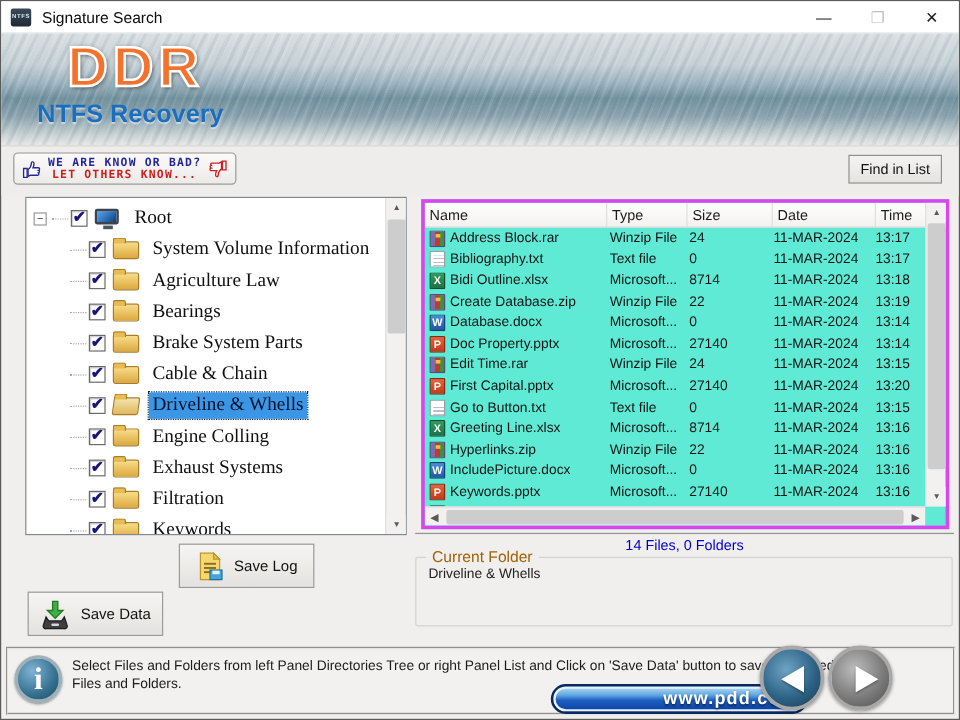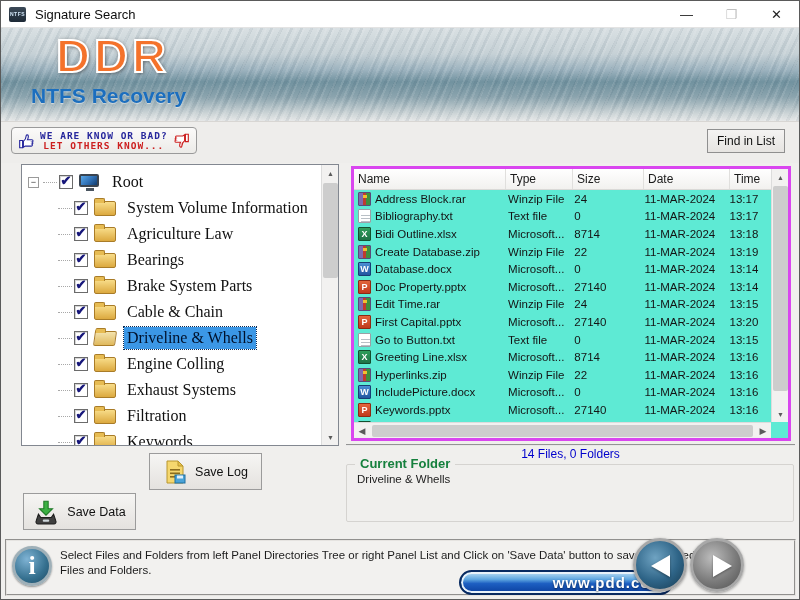--- a/index.html
+++ b/index.html
@@ -77,21 +77,21 @@
   .list-vscroll { position:absolute; right:0; top:0; width:17px; height:calc(100% - 16px); background:#f2f1f0; border-left:1px solid #dcdcdc; }
   .list-vthumb { position:absolute; top:17px; left:1px; width:15px; height:205px; background:#cdcdcd; border-radius:2px; }
   .list-hscroll { position:absolute; left:0; bottom:0; height:16px; width:calc(100% - 17px); background:#f2f1f0; border-top:1px solid #dcdcdc; display:flex; align-items:center; }
   .hs-arrow { width:16px; height:16px; display:flex; align-items:center; justify-content:center; font-size:9px; color:#5a5a5a; }
   .hs-thumb { height:12px; flex:1; margin:0 2px; background:#cdcdcd; border-radius:2px; }
   .hs-right { margin-left:auto; }
 
   .status-line { position:absolute; left:345px; top:443px; width:449px; height:17px; border-top:2px groove #e8e8e8; display:flex; align-items:center; justify-content:center; font-size:12px; color:#0000cc; background:#f0efed; }
 
   .groupbox { position:absolute; left:345px; top:463px; width:448px; height:58px; border:1px solid #d5d3d0; border-radius:2px; }
-  .groupbox .gb-title { position:absolute; left:8px; top:-9px; background:#f0efed; padding:0 5px; font-size:13px; font-weight:bold; color:#15803d; }
+  .groupbox .gb-title { position:absolute; left:8px; top:-9px; background:#f0efed; padding:0 5px; font-size:13px; font-weight:normal; color:#a16207; }
   .groupbox .gb-value { position:absolute; left:10px; top:8px; font-size:11.5px; color:#222; }
 
   .action-btn { position:absolute; top:452px; width:113px; height:37px; background:linear-gradient(#f6f5f3,#e4e2df); border:1px solid #9b9b9b; display:flex; align-items:center; justify-content:center; gap:8px; font-size:12.5px; color:#111; cursor:pointer; }
   #saveData { left:22px;margin-top:40px; } #saveLog { left:148px;justify-content:center; }
 
   
   .footer { position:absolute; left:4px; top:538px; width:791px; height:57px; border:2px groove #e5e3e0; background:#f2f1ef; }
   .info-icon { position:absolute; left:5px; top:5px; width:40px; height:40px; border-radius:50%; border:3px solid #9fb0b8;
     background:radial-gradient(circle at 35% 30%, #7fb3d4, #35708f 60%, #1d4a63); color:#fff; font-family:"Liberation Serif", serif; font-weight:bold; font-size:26px; display:flex; align-items:center; justify-content:center; box-shadow:0 1px 2px rgba(0,0,0,.4); }
   .footer-text { position:absolute; left:53px; top:7px; width:645px; font-size:11.5px; color:#1c1c1c; line-height:15px; }

